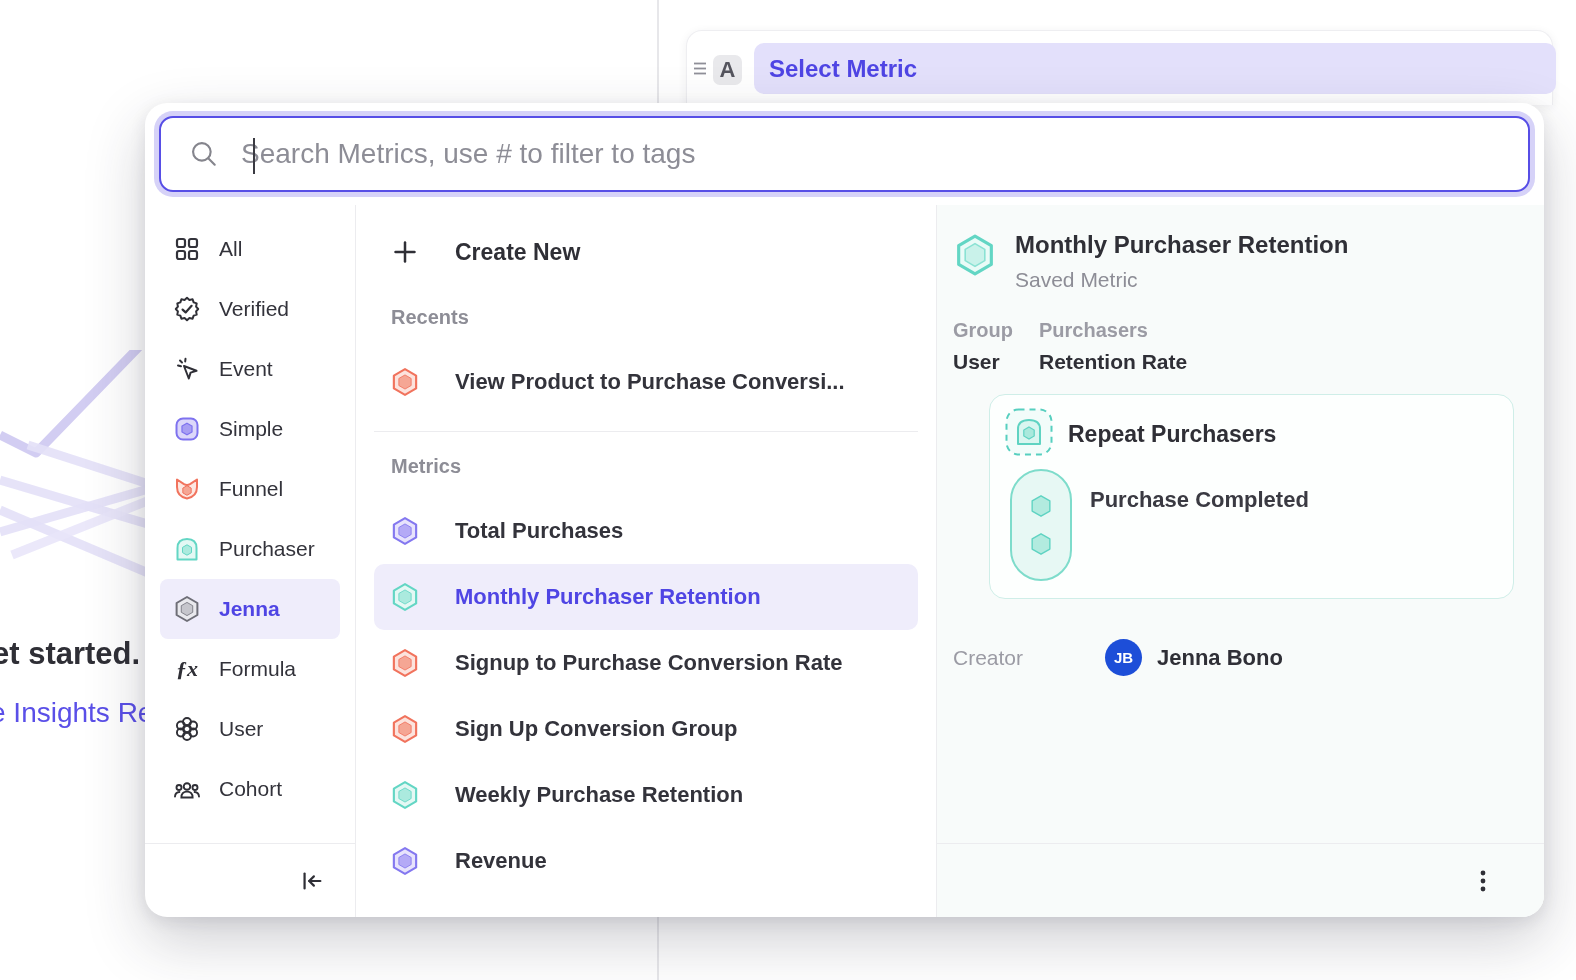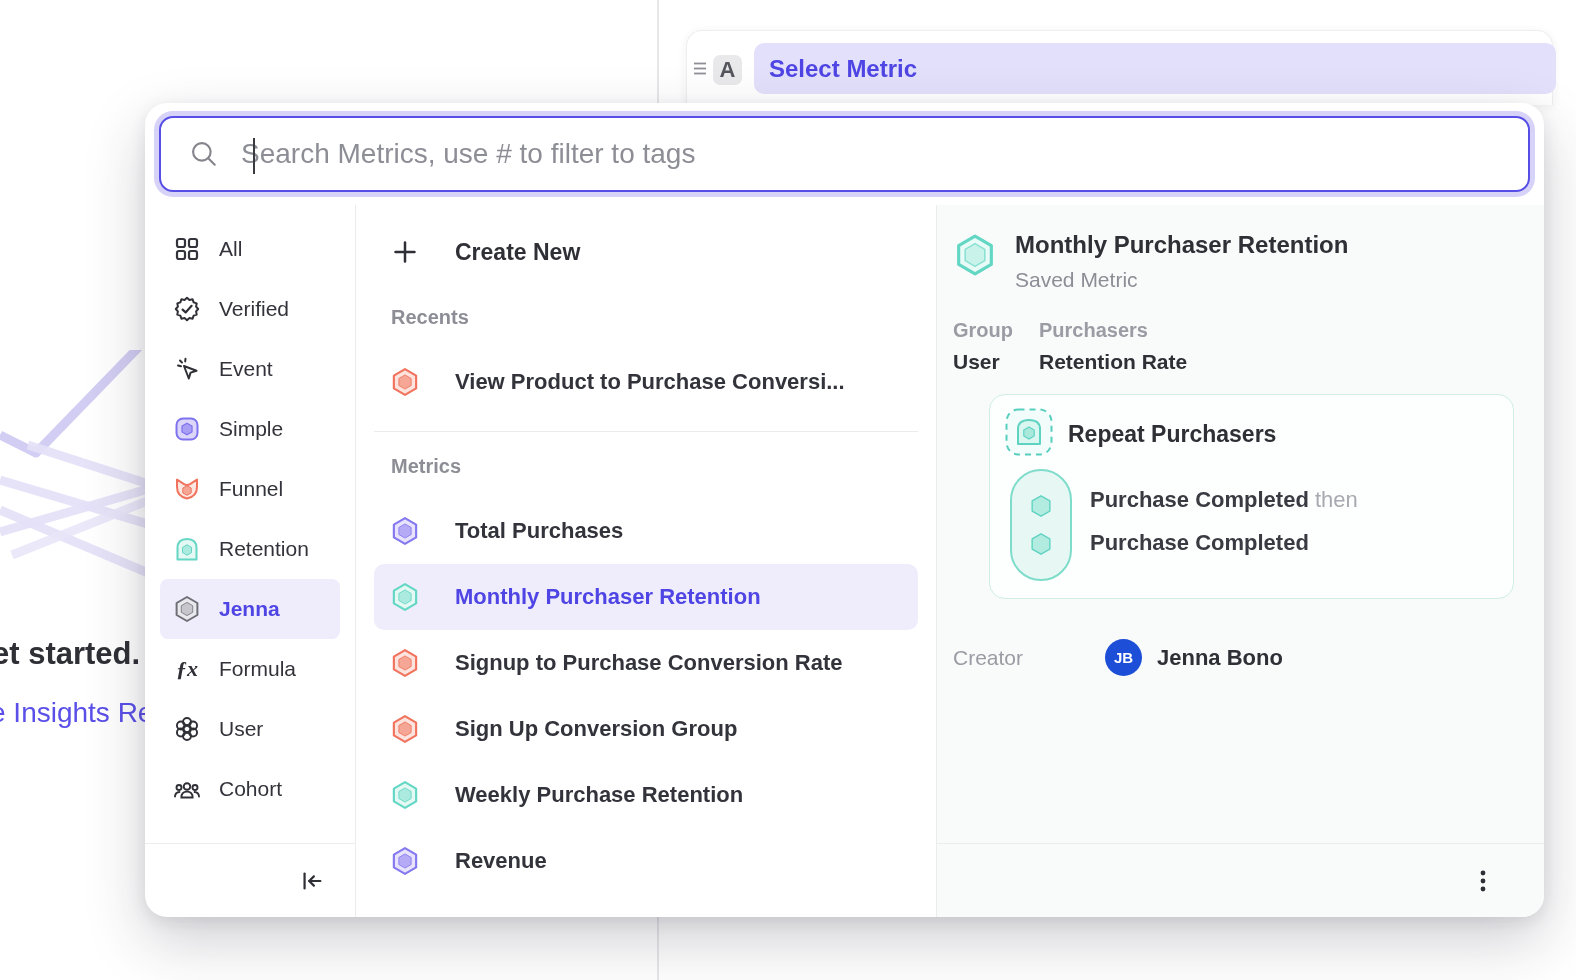--- a/index.html
+++ b/index.html
@@ -193,21 +193,21 @@
             </span>
             <span class="cat-label">Funnel</span>
           </div>
           <div class="cat-row">
             <span class="cat-ic">
               <svg width="28" height="28" viewBox="0 0 28 28">
                 <path d="M4.5,24.5 L4.5,13 Q4.5,4 14,4 Q23.5,4 23.5,13 L23.5,24.5 Z" fill="#e4f8f4" stroke="#63d6c4" stroke-width="2" stroke-linejoin="round"></path>
                 <polygon points="14.00,9.80 18.50,12.40 18.50,17.60 14.00,20.20 9.50,17.60 9.50,12.40" fill="#abeade" stroke="#63d6c4" stroke-width="1"></polygon>
               </svg>
             </span>
-            <span class="cat-label">Retention</span>
+            <span class="cat-label">Purchaser</span>
           </div>
           <div class="cat-row sel">
             <span class="cat-ic">
               <svg width="28" height="28" viewBox="0 0 28 28">
                 <polygon points="14.00,2.00 24.39,8.00 24.39,20.00 14.00,26.00 3.61,20.00 3.61,8.00" fill="#e9e9ed" stroke="#6e6e77" stroke-width="2" stroke-linejoin="round"></polygon>
                 <polygon points="14.00,7.40 19.72,10.70 19.72,17.30 14.00,20.60 8.28,17.30 8.28,10.70" fill="#c6c6cc" stroke="#6e6e77" stroke-width="0.8"></polygon>
               </svg>
             </span>
             <span class="cat-label">Jenna</span>
           </div>
@@ -376,24 +376,20 @@
           <svg width="26" height="26" viewBox="0 0 28 28">
               <polygon points="14,3 23.53,8.5 23.53,19.5 14,25 4.47,19.5 4.47,8.5" fill="#b2ebdf" stroke="#5fd3c2" stroke-width="1.5" stroke-linejoin="round"></polygon>
             </svg>
           <svg width="26" height="26" viewBox="0 0 28 28">
               <polygon points="14,3 23.53,8.5 23.53,19.5 14,25 4.47,19.5 4.47,8.5" fill="#b2ebdf" stroke="#5fd3c2" stroke-width="1.5" stroke-linejoin="round"></polygon>
             </svg>
         </div>
         <div class="steps">
           <div class="step-line">
             <span>Purchase Completed</span>
-            <span class="then">then</span>
-          </div>
-          <div class="step-line">
-            <span>Purchase Completed</span>
           </div>
         </div>
       </div>
 
       <div class="d-creator">
         <span class="d-creator-label">Creator</span>
         <span class="avatar">JB</span>
         <span class="d-creator-name">Jenna Bono</span>
       </div>
 

